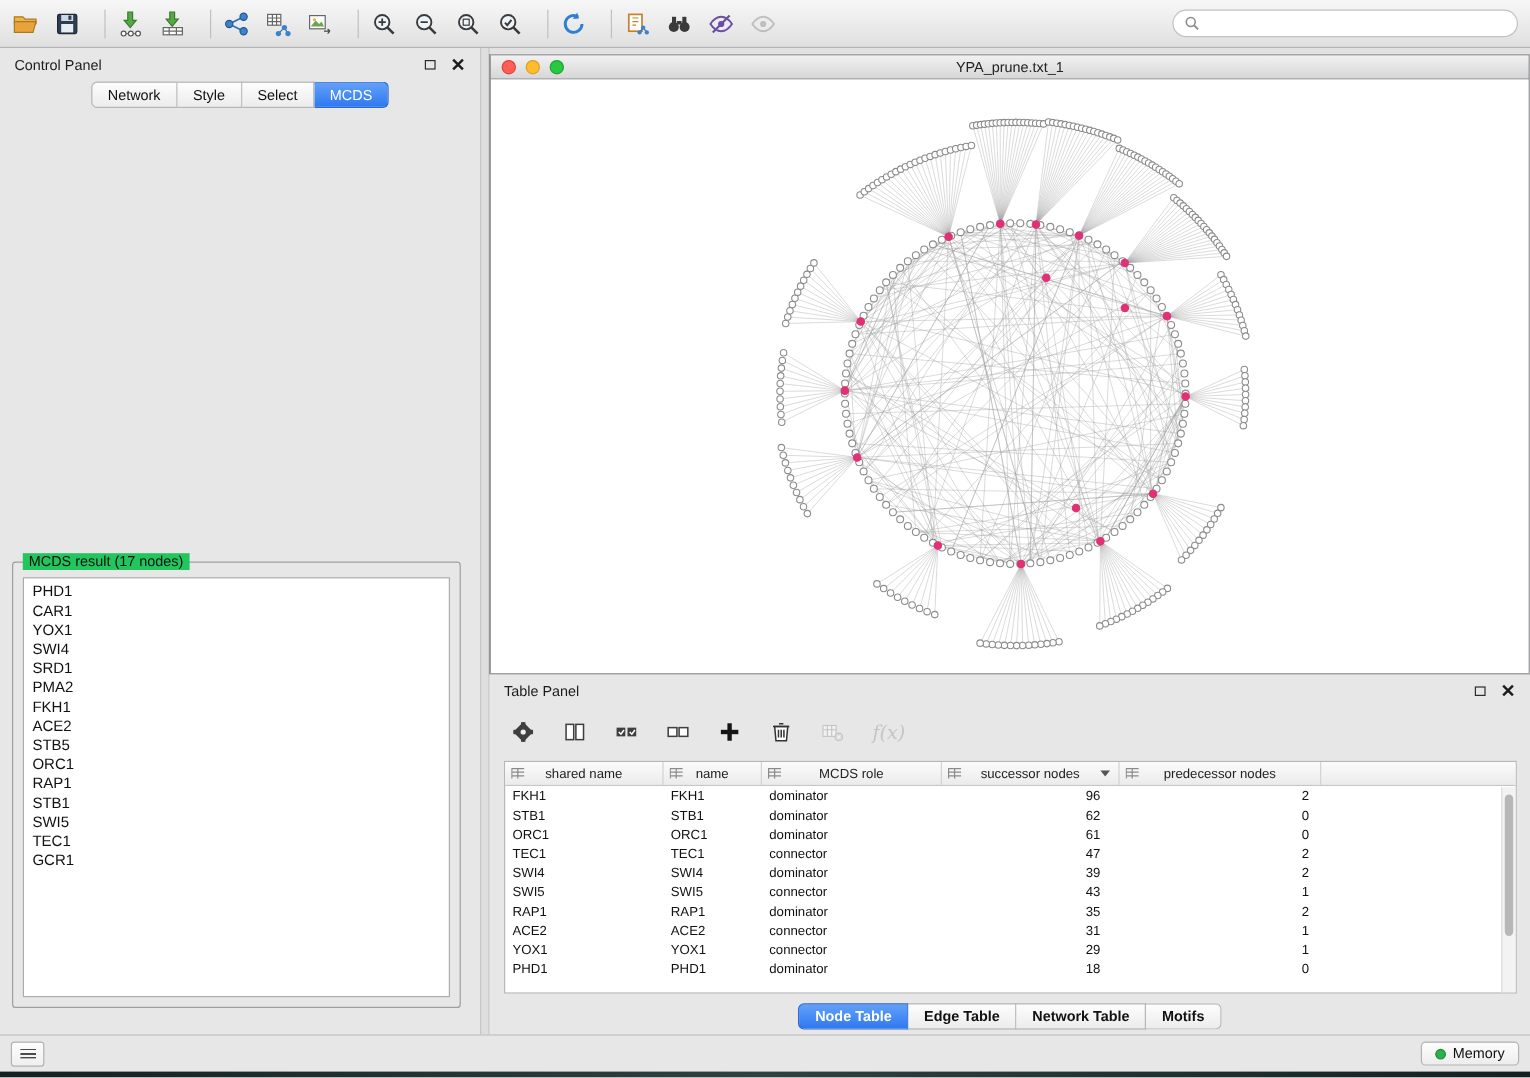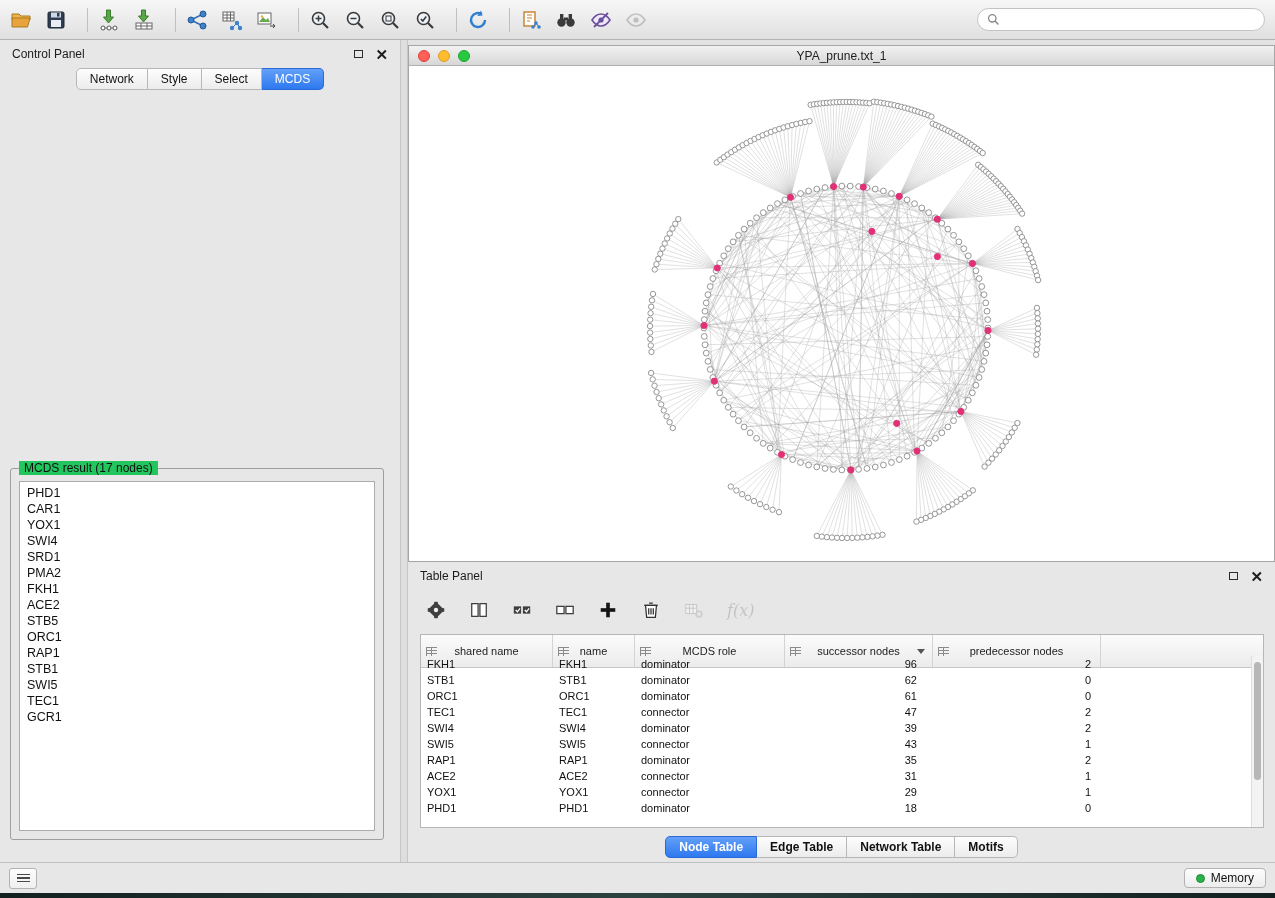--- a/index.html
+++ b/index.html
@@ -58,21 +58,21 @@
   .tl.green{background:#28c840;border:1px solid #1da52f;}
   .net-canvas{position:relative;width:865px;height:495px;background:#fff;}
 
   
   .table-panel{position:absolute;left:408px;top:562px;width:867px;height:300px;background:#e7e7e7;}
   .tp-toolbar{height:40px;display:flex;align-items:center;padding:0 18px;gap:17px;}
   .tp-toolbar .tbtn{width:26px;height:26px;}
   .tp-toolbar svg{width:20px;height:20px;}
   .fx{font-family:"DejaVu Serif",serif;font-style:italic;color:#9a9a9a;font-size:16px;}
   .table-wrap{position:absolute;left:12px;right:11px;top:72px;height:194px;background:#fff;border:1px solid #b7b7b7;overflow:hidden;}
-  .thead{display:flex;height:33px;background:linear-gradient(#fbfbfb,#ebebeb);border-bottom:1px solid #c6c6c6;font-size:11px;color:#222;}
+  .thead{display:flex;height:20px;background:linear-gradient(#fbfbfb,#ebebeb);border-bottom:1px solid #c6c6c6;font-size:11px;color:#222;}
   .thcell{display:flex;align-items:center;justify-content:center;gap:5px;border-right:1px solid #d3d3d3;position:relative;}
   .thcell .hgrid{position:absolute;left:5px;width:11px;height:9px;}
   .c-shared{width:132px;}
   .c-name{width:82px;}
   .c-role{width:150px;}
   .c-succ{width:148px;}
   .c-pred{width:168px;}
   .c-fill{flex:1;border-right:none !important;}
   .chev{position:absolute;right:7px;width:0;height:0;border-left:4px solid transparent;border-right:4px solid transparent;border-top:5px solid #555;}
   .tbody{position:absolute;left:0;right:12px;top:21px;bottom:0;overflow:hidden;}

